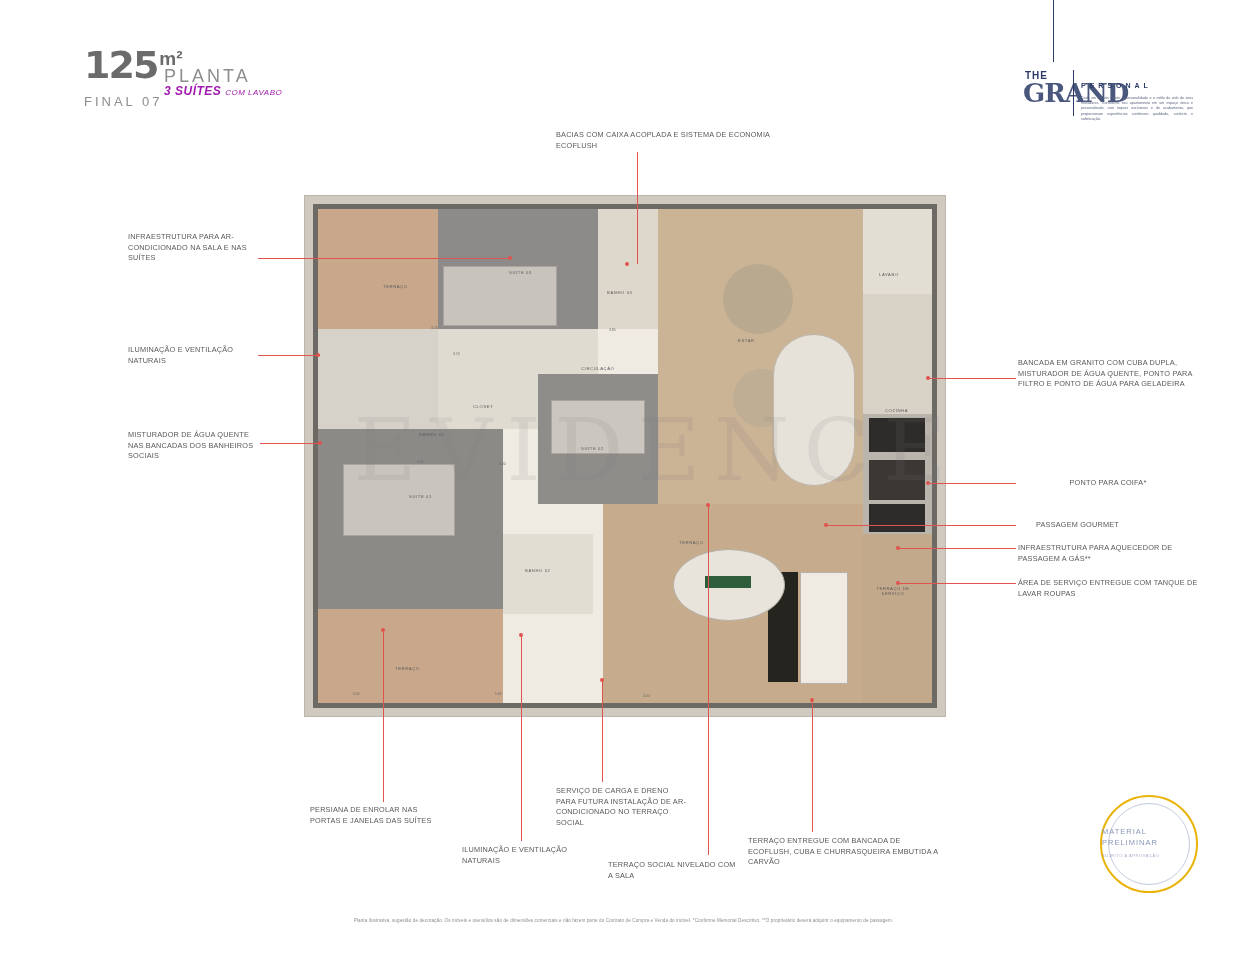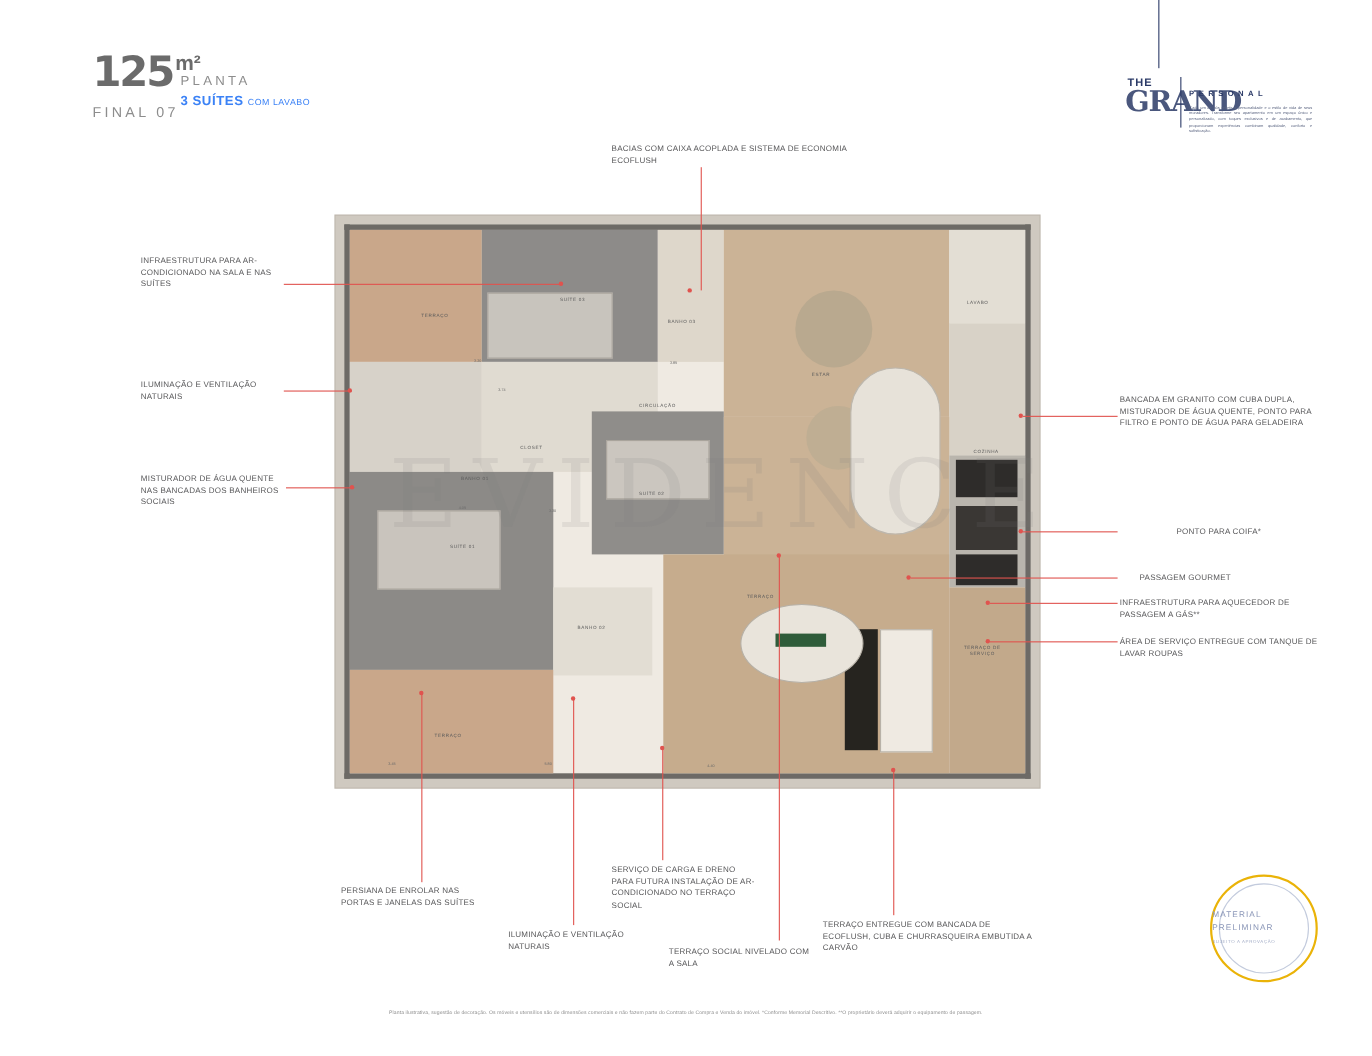--- a/index.html
+++ b/index.html
@@ -23,25 +23,25 @@
     color:#6b6b6b;
     line-height:34px;
     display:inline-block;
   }
   .area-unit{
     font-size:19px;font-weight:bold;color:#6b6b6b;
     display:inline-block;vertical-align:top;margin-left:2px;
   }
   .plan-word{
     position:absolute;left:80px;top:18px;
-    font-size:12px;letter-spacing:3px;color:#8d8d8d;
+    font-size:18px;letter-spacing:3px;color:#8d8d8d;
   }
   .plan-sub{
     position:absolute;left:80px;top:36px;
-    font-size:12px;font-weight:bold;letter-spacing:.5px;color:#3b82f6;
+    font-size:12px;font-weight:bold;letter-spacing:.5px;color:#a21caf;font-style:italic;
   }
   .plan-sub span.small{font-size:8px;font-weight:normal;letter-spacing:.5px;}
   .final{
     position:absolute;left:0;top:46px;
     font-size:13px;letter-spacing:3px;color:#8d8d8d;
   }
 
   
   #logo-block{position:absolute;left:1013px;top:0;width:190px;}
   .logo-rule{position:absolute;left:40px;top:0;width:1px;height:62px;background:#2b3a67;}

